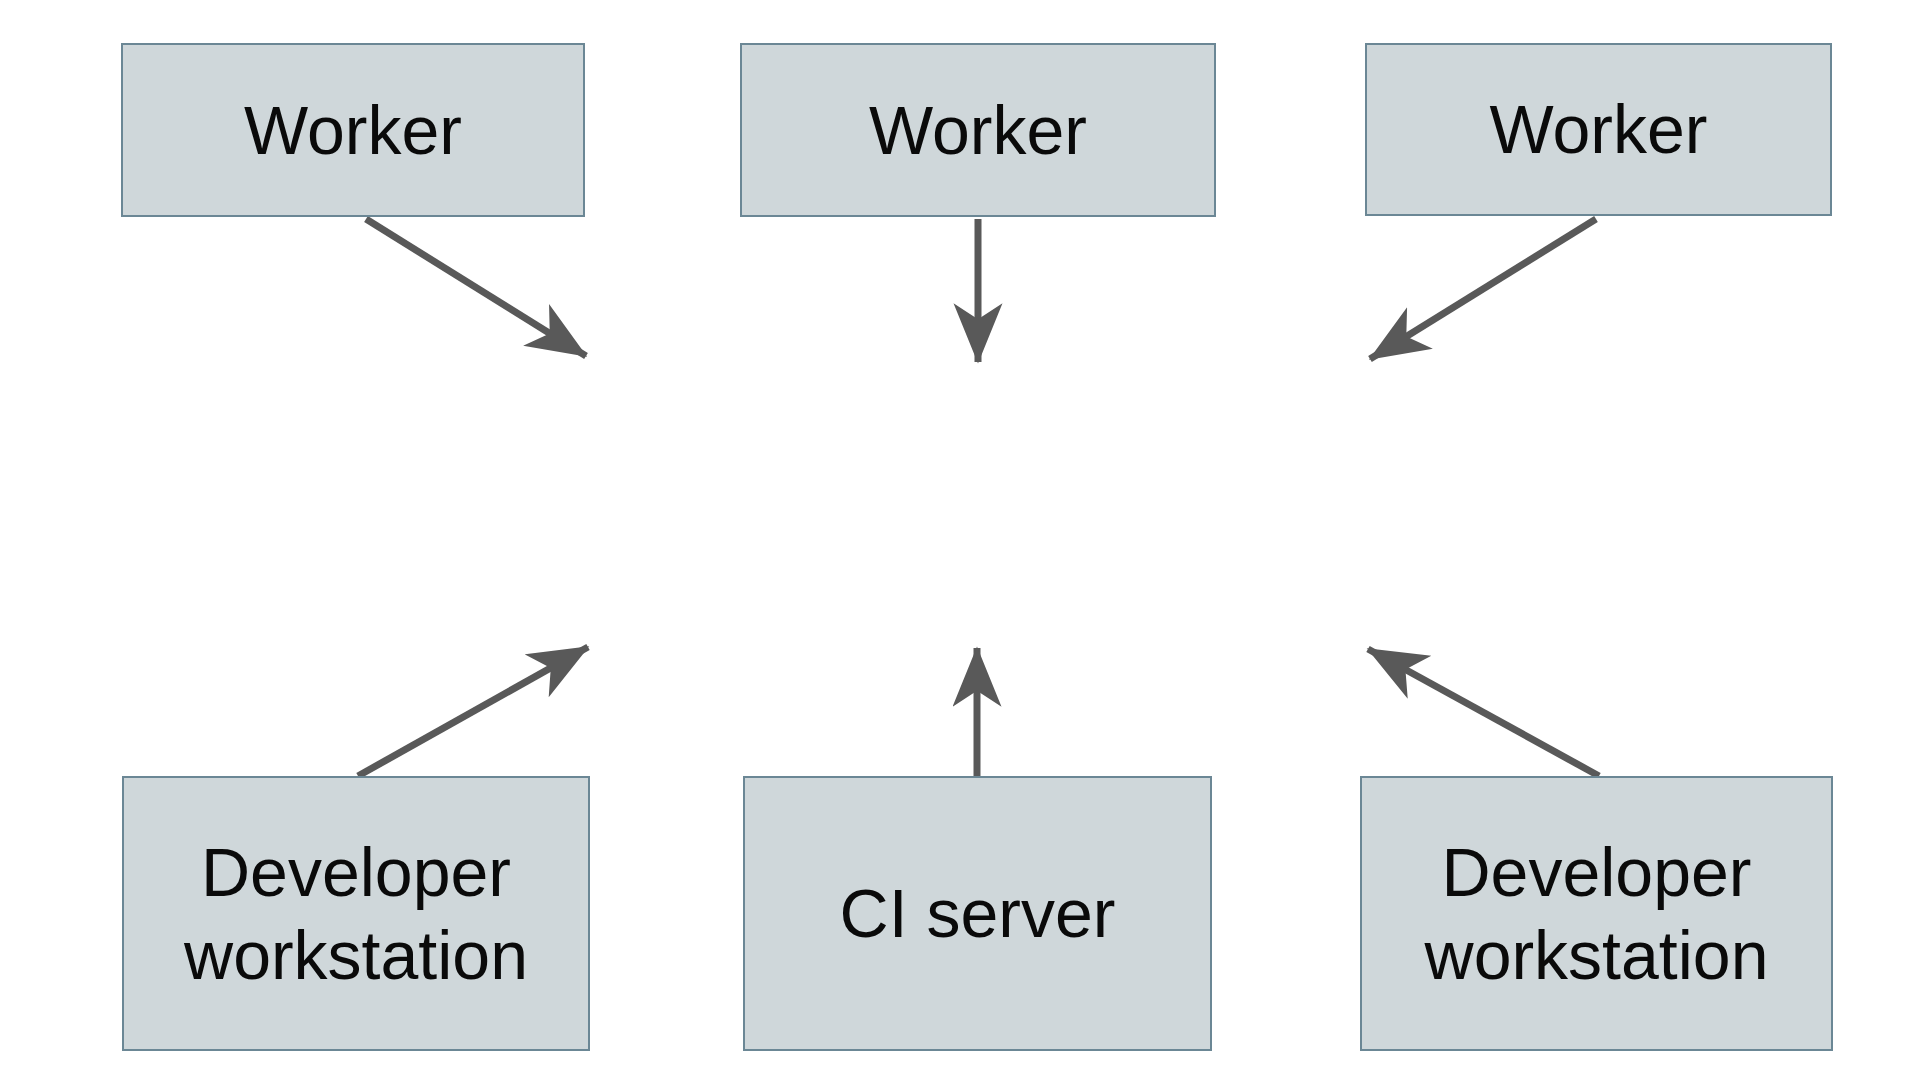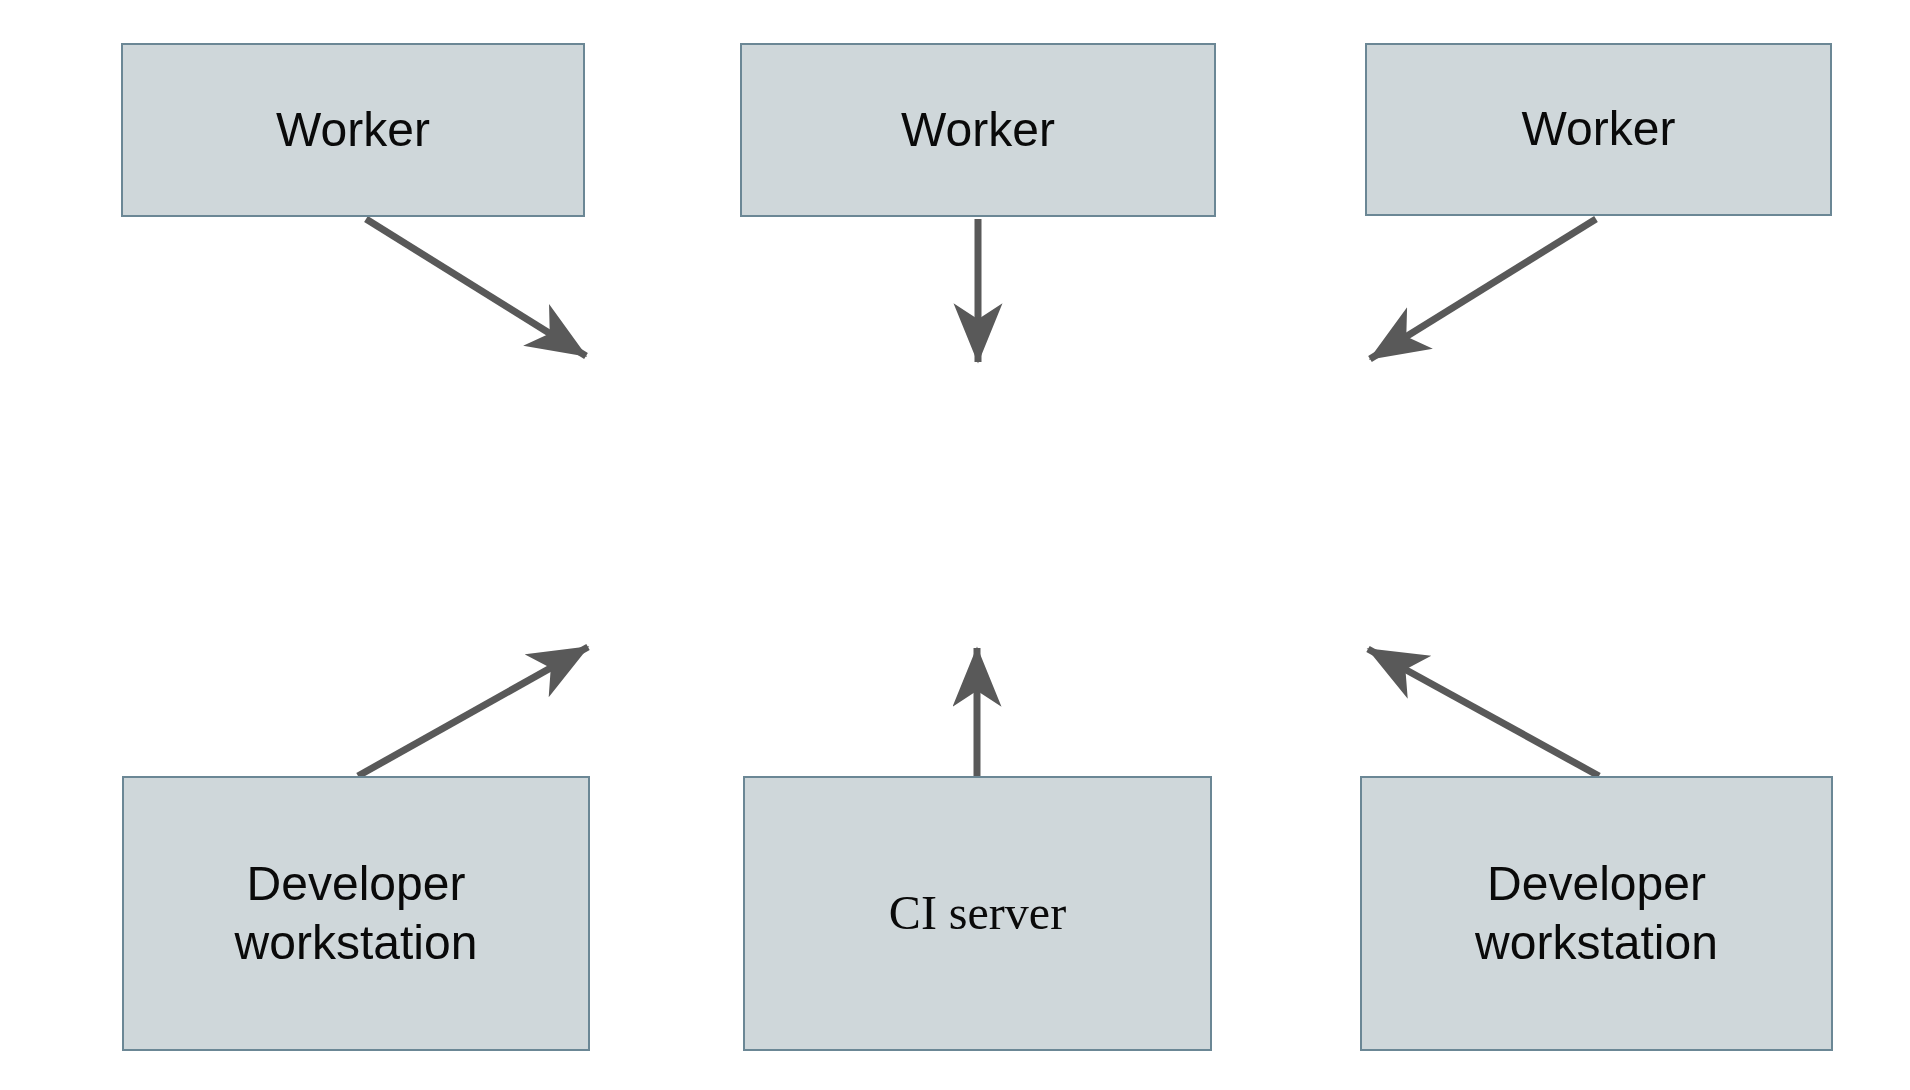--- a/index.html
+++ b/index.html
@@ -18,42 +18,42 @@
   .node {
     position: absolute;
     box-sizing: border-box;
     background: #cfd7da;
     border: 2.5px solid #6b8795;
     display: flex;
     align-items: center;
     justify-content: center;
     text-align: center;
     color: #0a0a0a;
-    font-size: 48px;
+    font-size: 68px;
     line-height: 1.22;
     letter-spacing: 0px;
   }
   .node .label {
     padding: 0 8px;
   }
   .edges {
     position: absolute;
     left: 0;
     top: 0;
     width: 1910px;
     height: 1090px;
     pointer-events: none;
   }
   
   #n-worker-1 { left: 121px; top: 43px;  width: 464px; height: 174px; }
   #n-worker-2 { left: 740px; top: 43px;  width: 476px; height: 174px; }
   #n-worker-3 { left: 1365px; top: 43px; width: 467px; height: 173px; }
   #n-build-master { left: 594px; top: 369px; width: 764px; height: 274px; }
   #n-dev-1 { left: 122px; top: 776px;  width: 468px; height: 275px; }
-  #n-ci    { left: 743px; top: 776px;  width: 469px; height: 275px; font-family: Liberation Serif, serif; }
+  #n-ci    { left: 743px; top: 776px;  width: 469px; height: 275px; }
   #n-dev-2 { left: 1360px; top: 776px; width: 473px; height: 275px; }
 </style>
 </head>
 <body>
 
 <div class="stage">
 
   <svg class="edges" viewBox="0 0 1910 1090" xmlns="http://www.w3.org/2000/svg">
     <defs>
       <marker id="arrowhead" markerUnits="strokeWidth" markerWidth="10" markerHeight="8" refX="8.4" refY="3.5" orient="auto">

